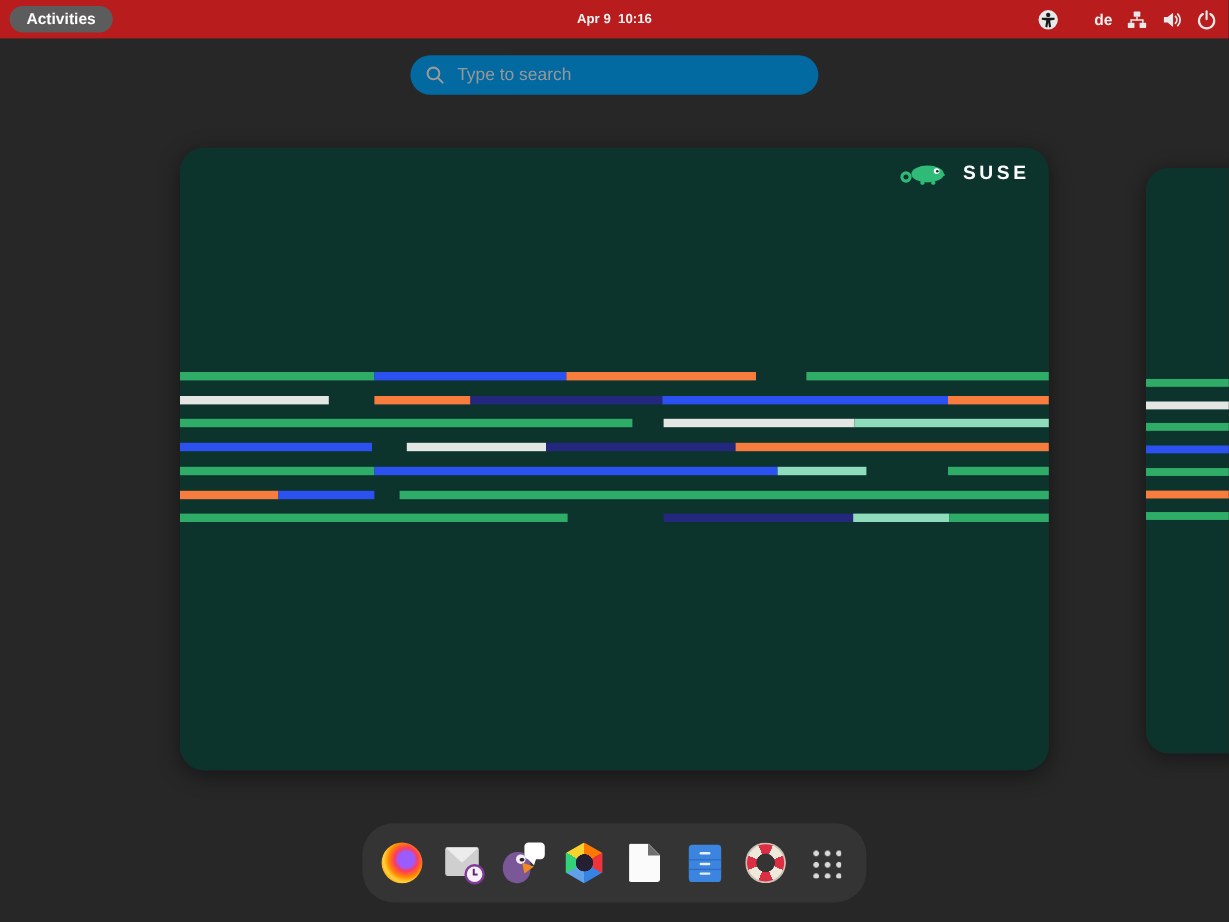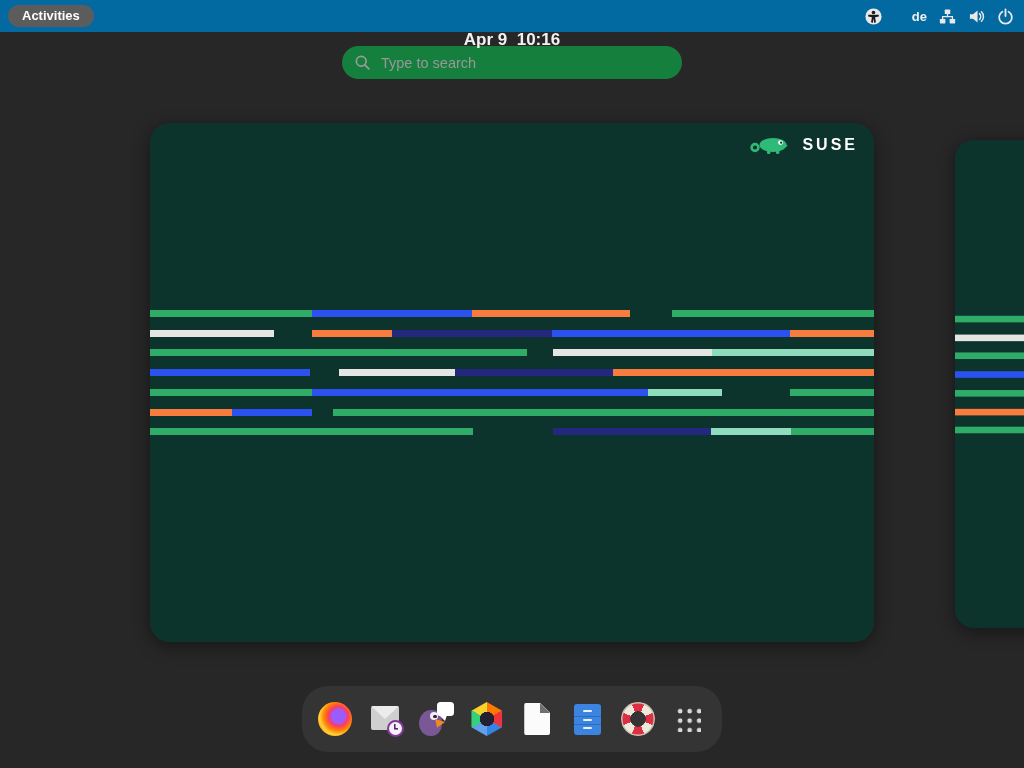--- a/index.html
+++ b/index.html
@@ -7,49 +7,49 @@
   body {
     position:relative; overflow:hidden;
     background:#272727;
     font-family:"Liberation Sans", sans-serif;
     -webkit-font-smoothing:antialiased;
   }
 
   
   .topbar {
     position:absolute; top:0; left:0; width:1024px; height:32px;
-    background:#0369a1; z-index:50;
+    background:#b91c1c; z-index:50;
   }
   .activities-btn {
     position:absolute; left:8px; top:5px; height:22px;
     padding:0 14px; border-radius:12px; border:none;
     background:#5c5c5c; color:#ffffff;
     font-family:"Liberation Sans",sans-serif;
     font-size:13px; font-weight:700; line-height:22px; cursor:pointer;
   }
   .clock {
     position:absolute; left:50%; top:0; transform:translateX(-50%);
     height:32px; line-height:32px; color:#f2f2f2;
-    font-size:17px; font-weight:700; white-space:pre; cursor:pointer;margin-top:24px;
+    font-size:11px; font-weight:700; white-space:pre; cursor:pointer;
   }
   .tray {
     position:absolute; right:10px; top:0; height:32px;
     display:flex; align-items:center;
   }
   .tray .kbd-layout {
     color:#f0f0f0; font-size:13px; font-weight:700;
     margin:0 12px 0 30px; cursor:pointer;
   }
   .tray-icon { width:17px; height:17px; display:block; cursor:pointer; }
   .tray .gap { width:12px; }
 
   
   .search-entry {
     position:absolute; left:342px; top:46px; width:340px; height:33px;
-    background:#15803d; border-radius:17px;
+    background:#0369a1; border-radius:17px;
     display:flex; align-items:center; padding:12px 12px;
   }
   .search-entry svg { flex:0 0 auto; margin-right:10px; }
   .search-entry input {
     flex:1; background:transparent; border:none; outline:none;
     color:#e0e0e0; font-family:"Liberation Sans",sans-serif; font-size:14.5px;
   }
   .search-entry input::placeholder { color:#989898; opacity:1; }
 
   

